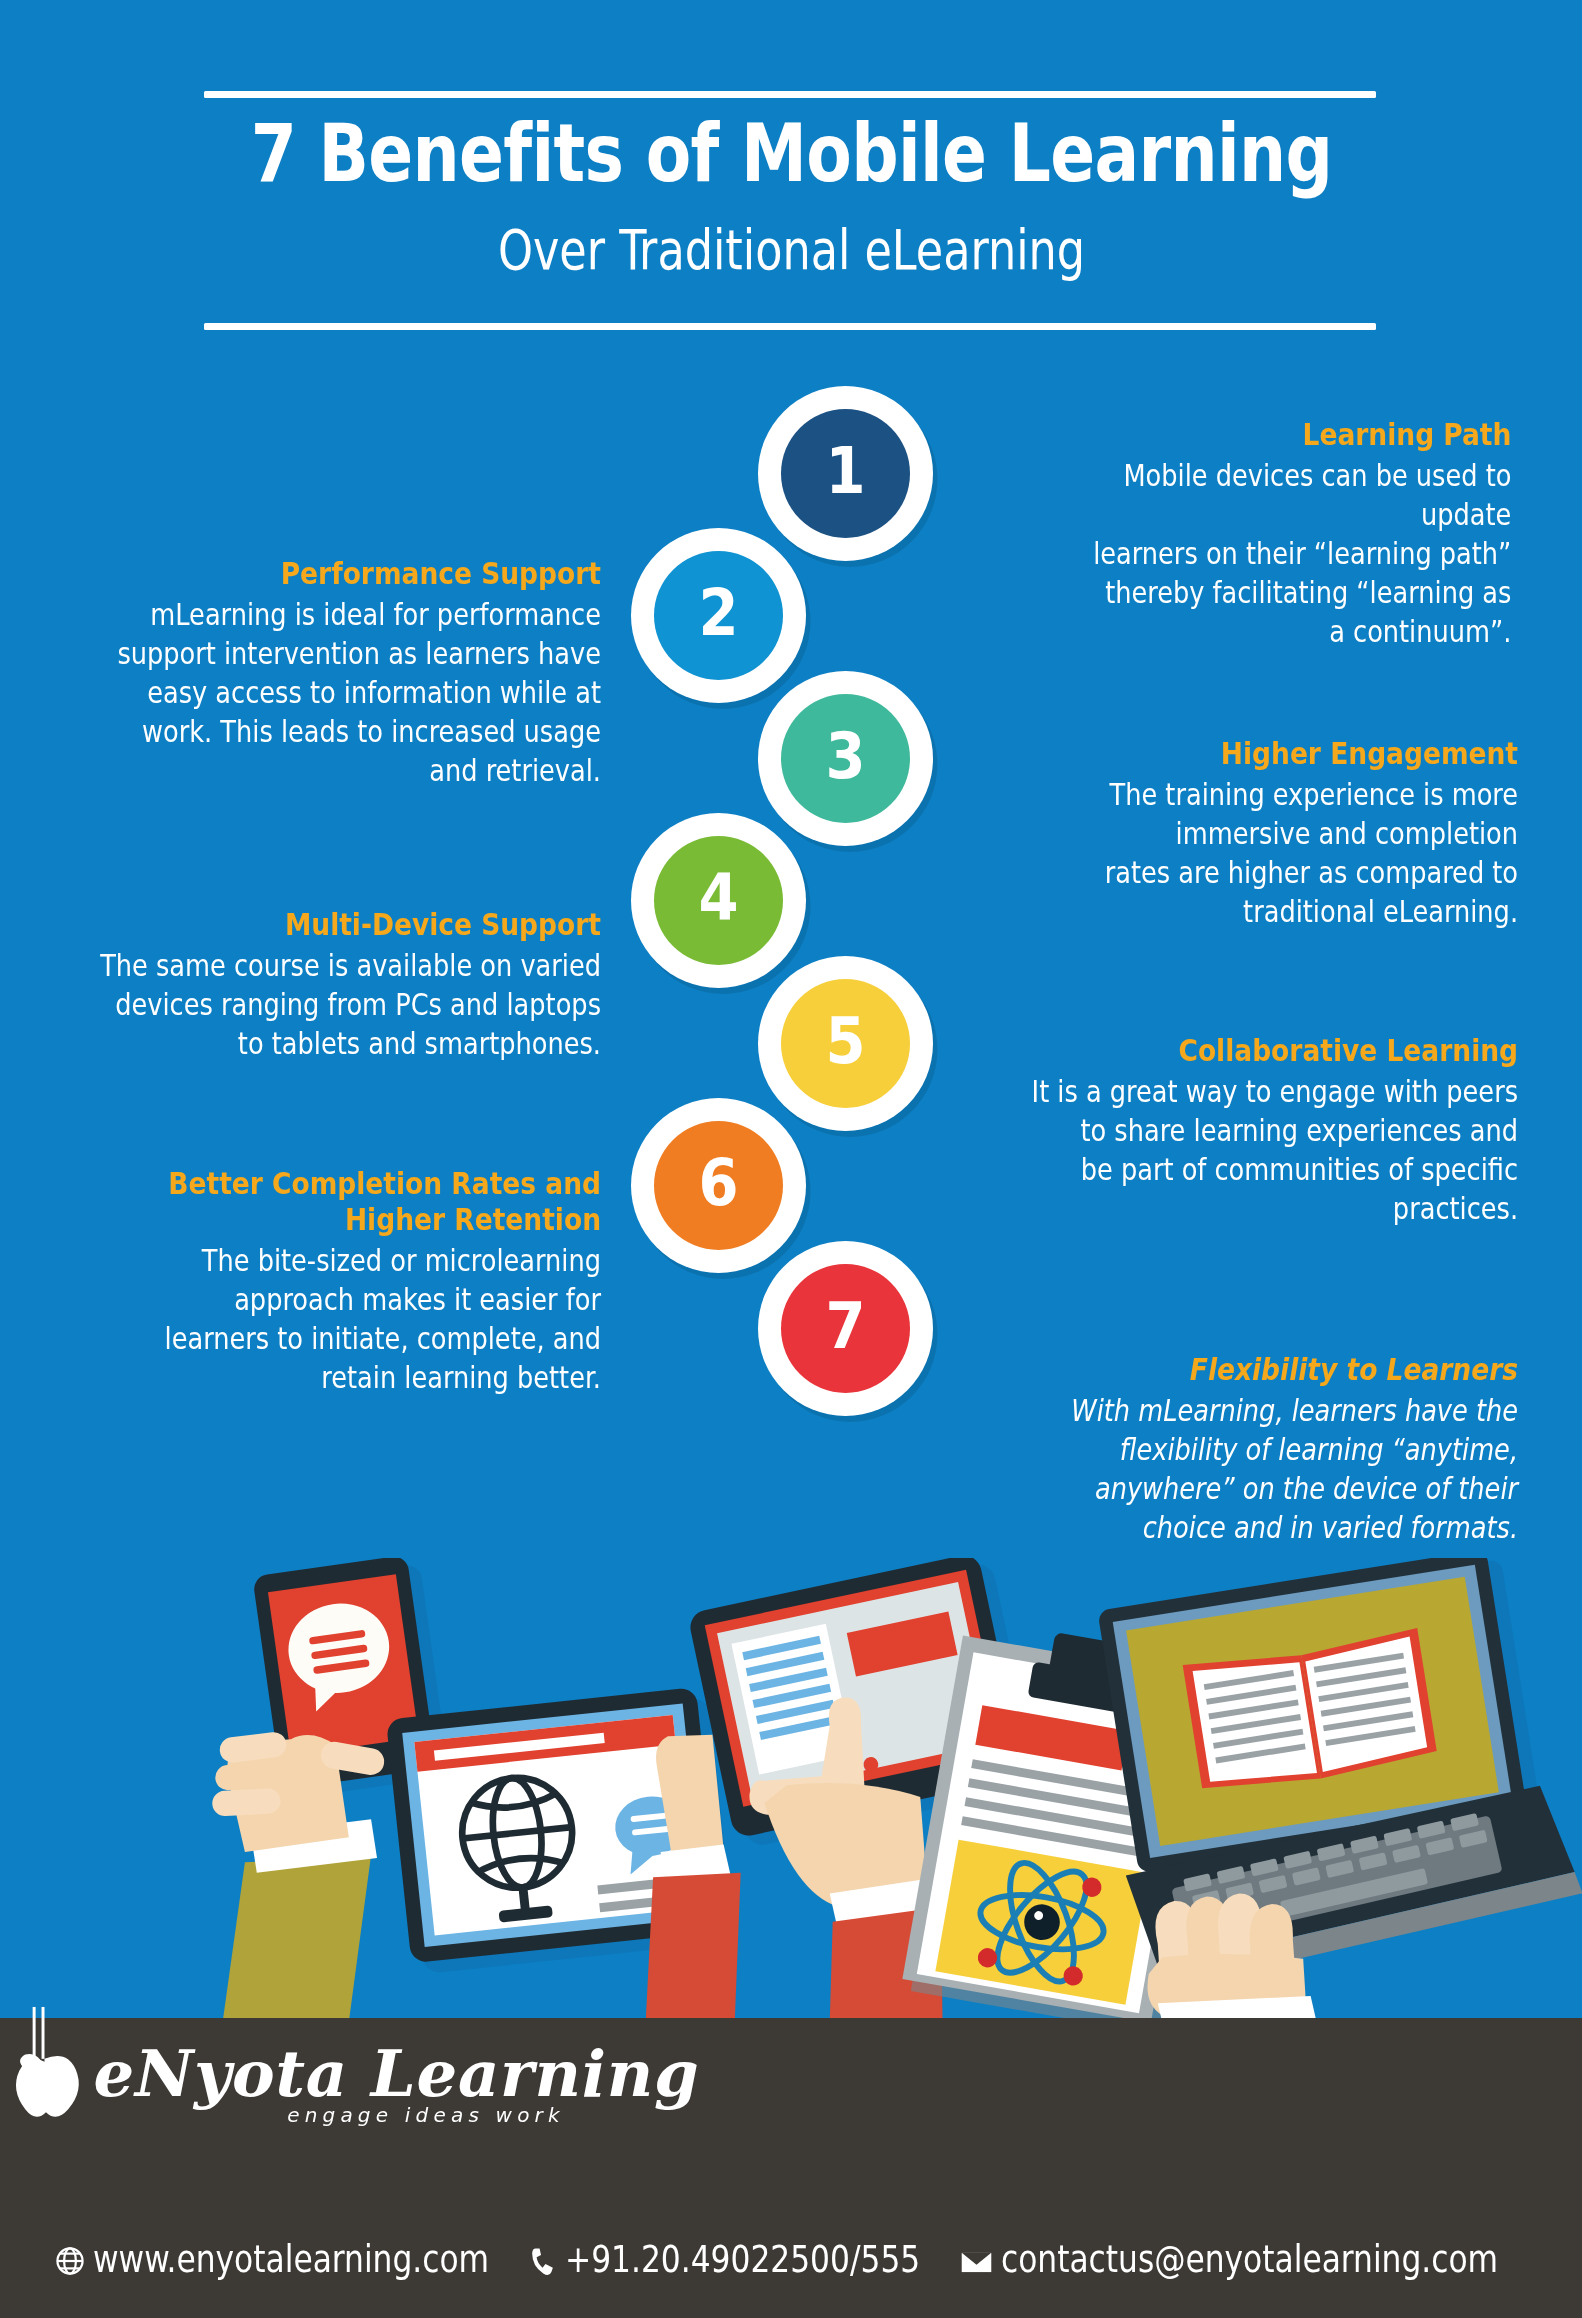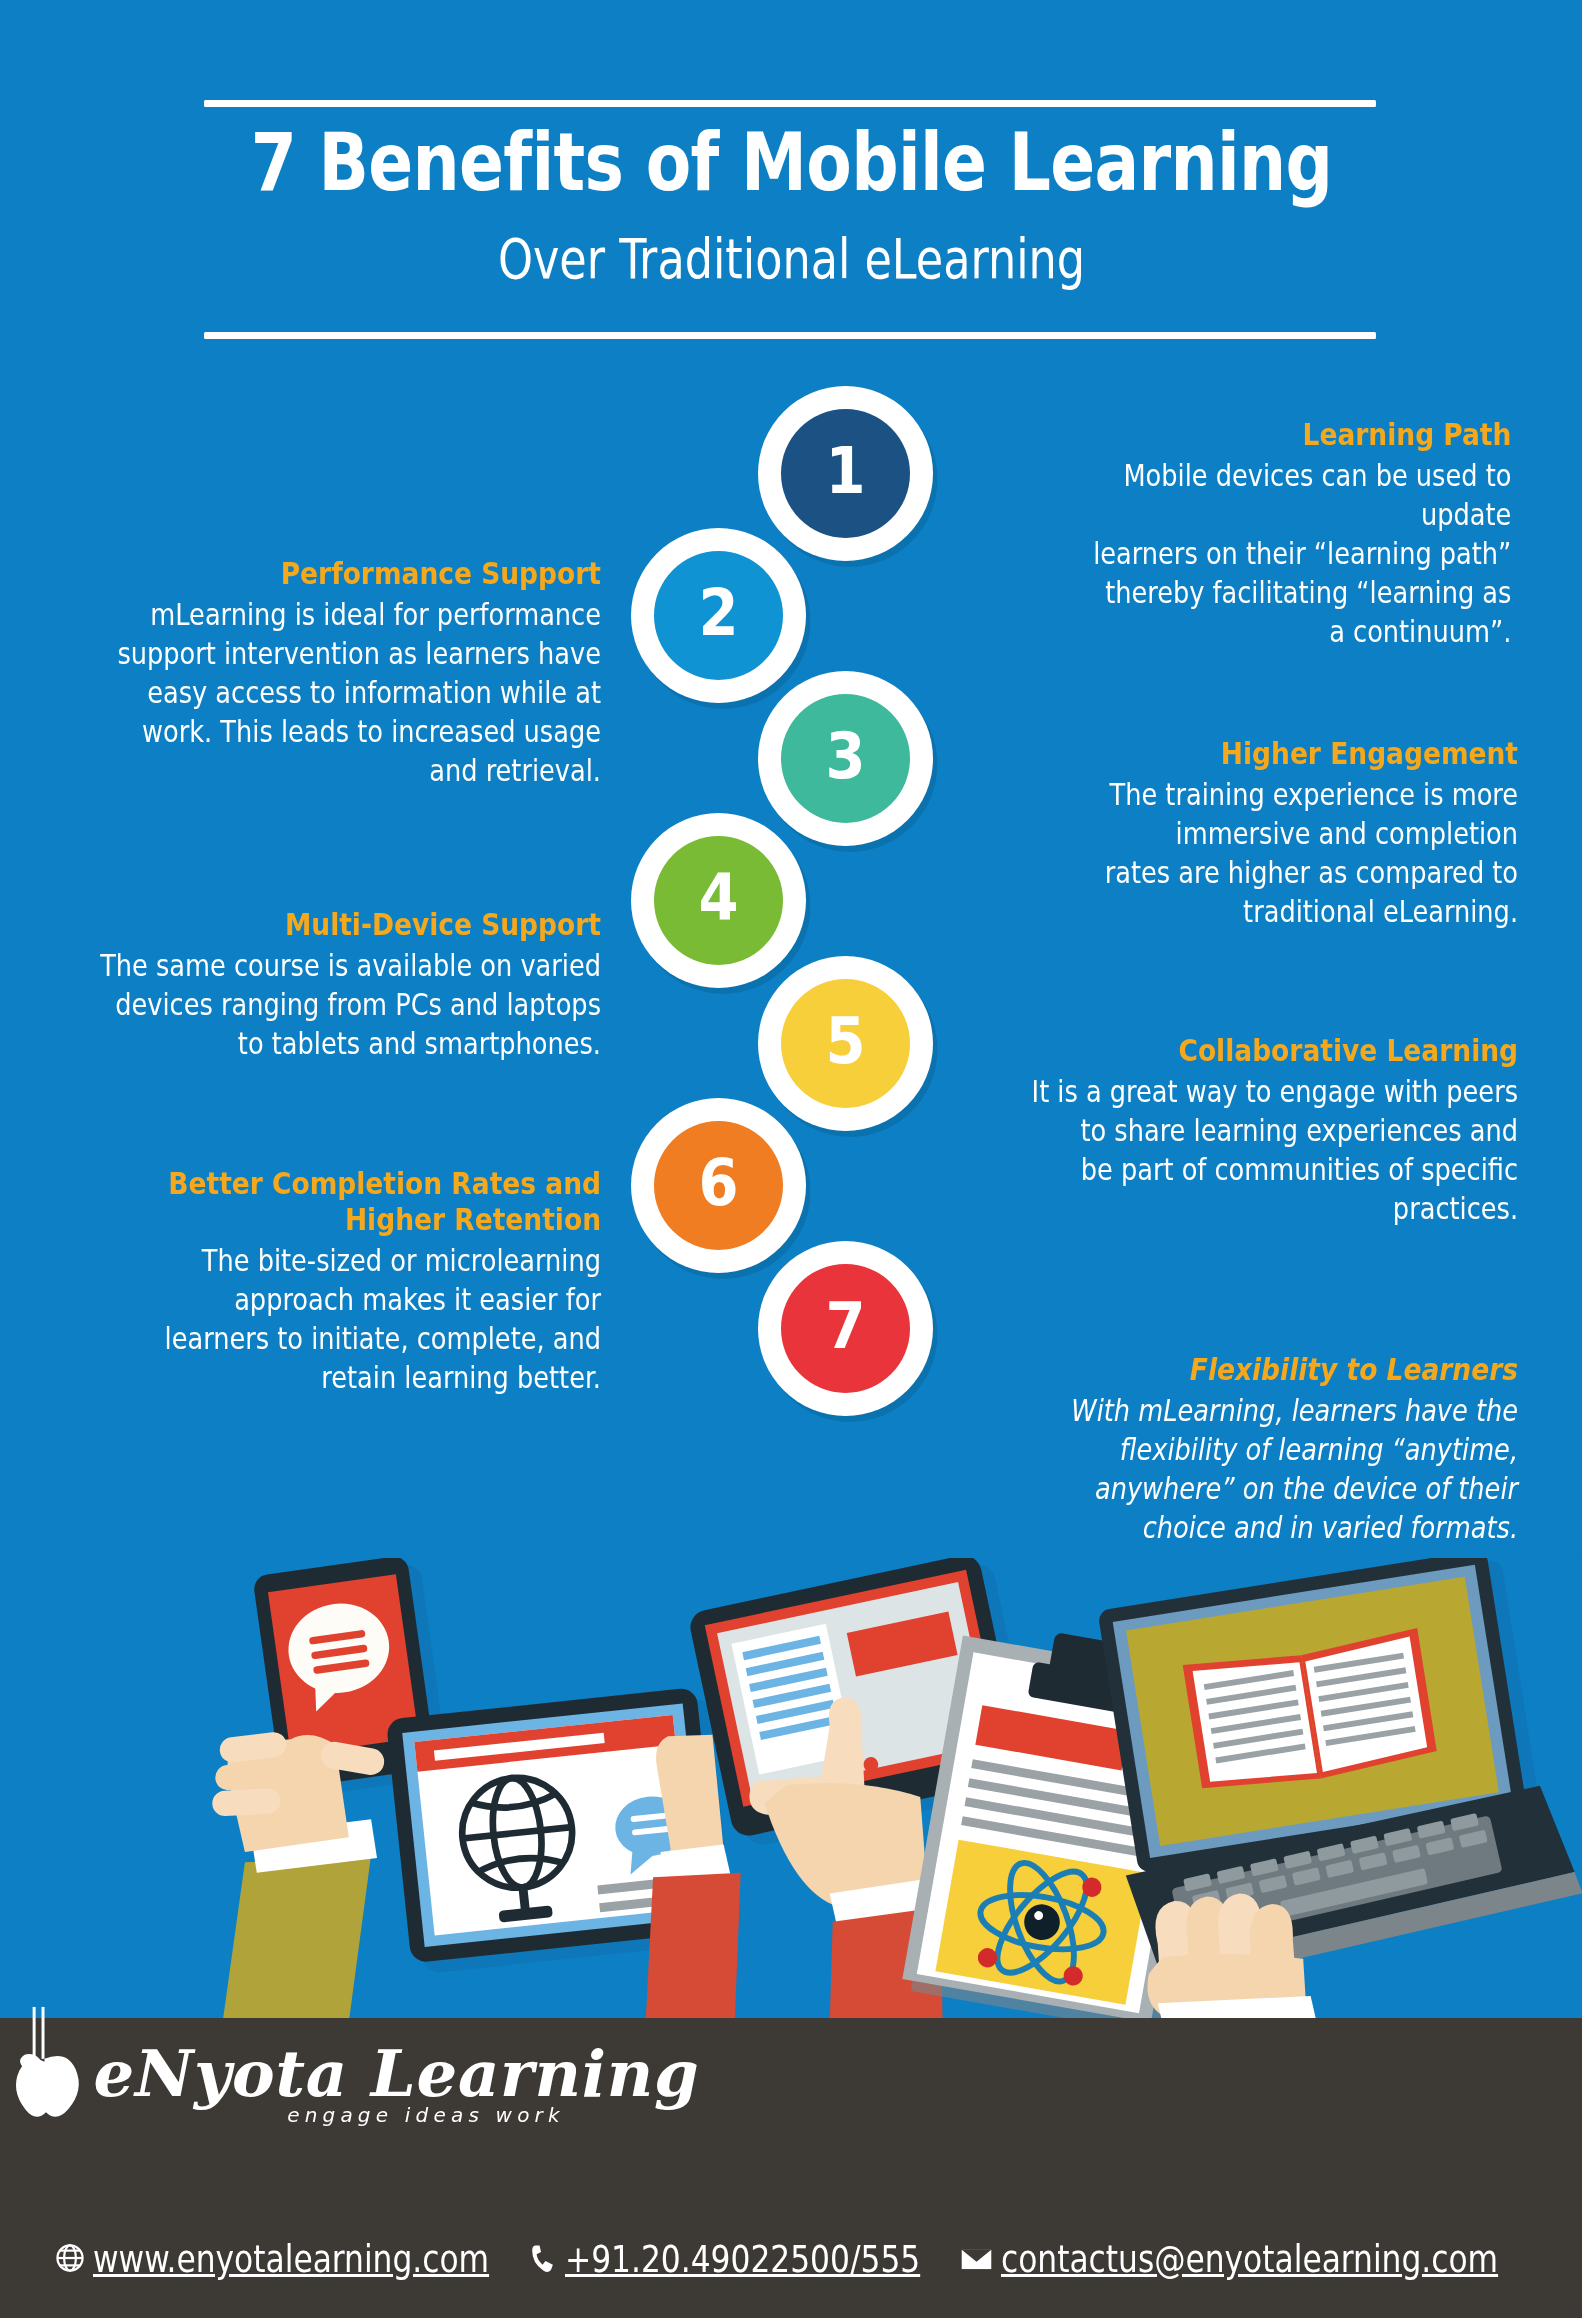--- a/index.html
+++ b/index.html
@@ -9,21 +9,21 @@
     font-family: "Liberation Sans", sans-serif;
     overflow: hidden; position: relative;
   }
   #poster {
     position: absolute; inset: 0;
     background: #0d7fc4;
     overflow: hidden;
   }
 
   
-  #header { position: absolute; top: 14px; left: 0; width: 1285px; height: 341px; }
+  #header { position: absolute; top: 5px; left: 0; width: 1285px; height: 341px; }
   .rule {
     position: absolute; left: 204px; width: 1172px; height: 6.7px;
     background: #ffffff; border-radius: 1.5px;
   }
   #rule-top { top: 86px; }
   #rule-bottom { top: 318px; }
   #title {
     position: absolute; top: 104px; left: 0; width: 1583px;
     text-align: center;
     font-family: "DejaVu Sans Condensed", "Liberation Sans Narrow", "Liberation Sans", sans-serif;
@@ -139,21 +139,21 @@
     letter-spacing: 5.2px;
     text-align: center;
     margin-top: -4.5px;
     padding-left: 59px;
   }
   #contact-bar {
     position: absolute; left: 0; top: 223px; width: 1583px;
     display: flex; align-items: center; justify-content: space-between;
     padding: 0 53px;
   }
-  .cinfo { display: flex; align-items: flex-start; color: #ffffff; text-decoration: underline; }
+  .cinfo { display: flex; align-items: flex-end; color: #ffffff; }
   .cinfo .ctxt {
     font-family: "DejaVu Sans Condensed", "Liberation Sans Narrow", "Liberation Sans", sans-serif;
     font-weight: 400; font-size: 37px; line-height: 1;
     transform: scaleX(0.94); transform-origin: left center;
     white-space: nowrap;
   }
   .cinfo .cico { margin-right: 6px; display: flex; align-items: center; }
 </style>
 </head>
 <body>

